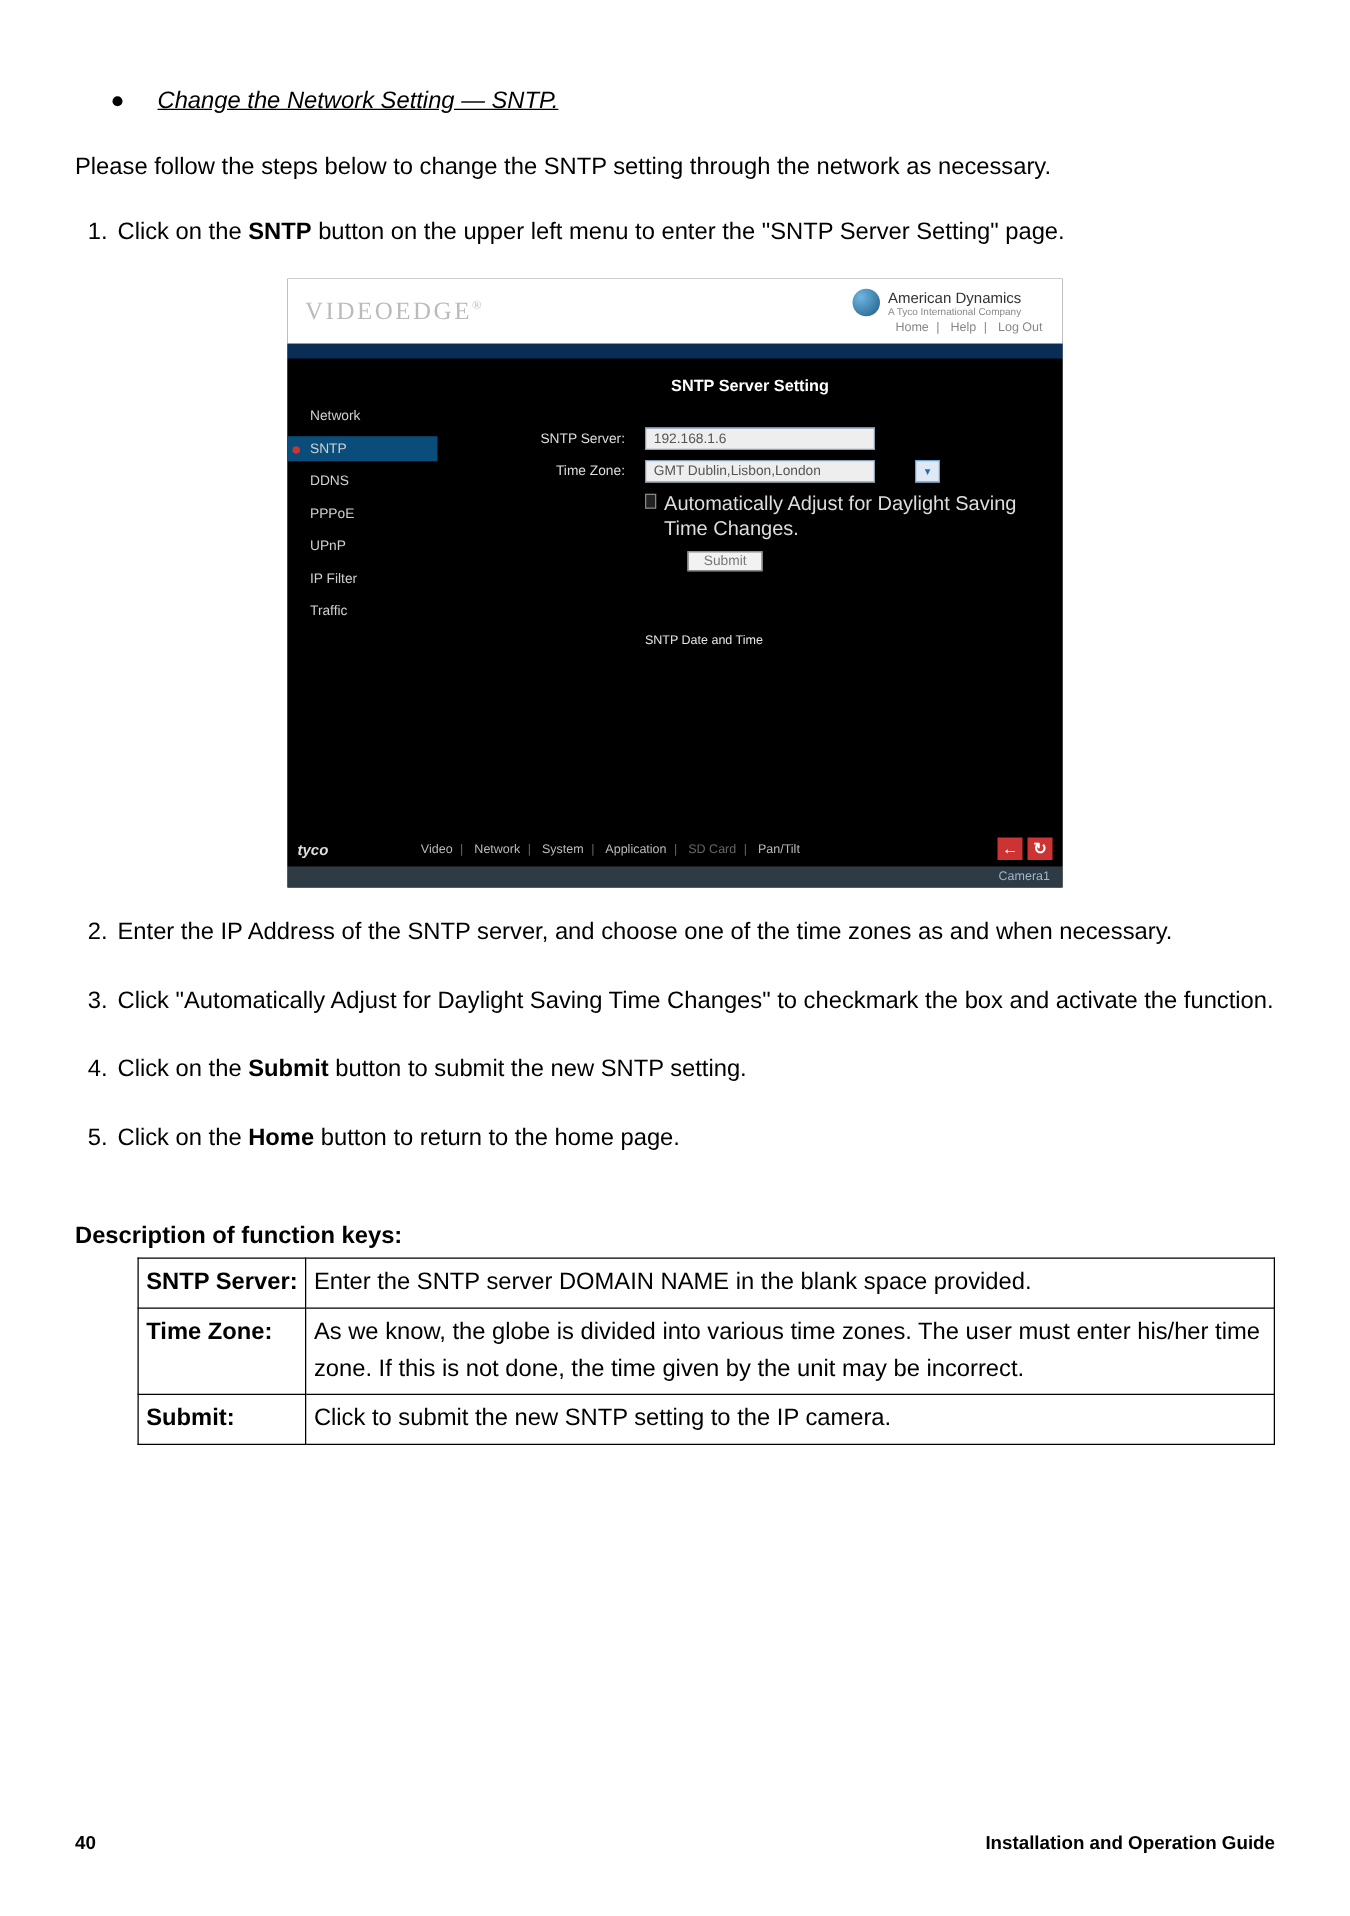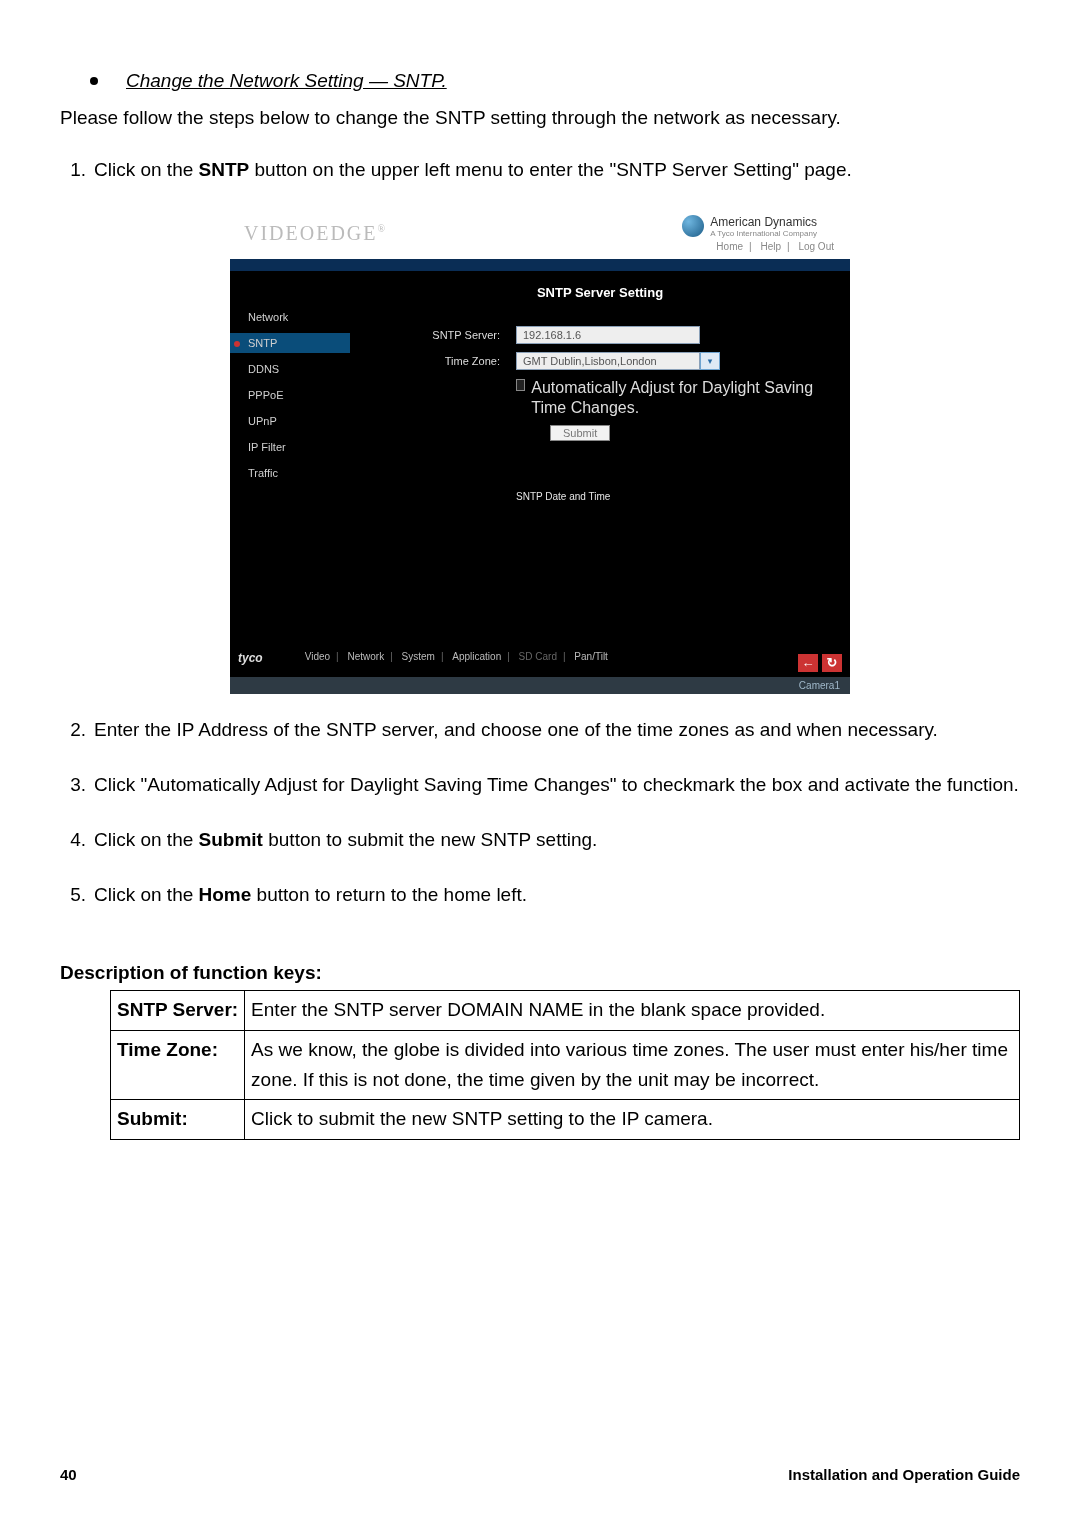--- a/index.html
+++ b/index.html
@@ -1,17 +1,17 @@
 <!DOCTYPE html>
 <html><head>
 <meta charset="utf-8">
 <style>
   html,body{margin:0;padding:0;background:#fff;color:#000;font-family:Arial,Helvetica,sans-serif;}
   .page{width:1080px;min-height:1533px;margin:0 auto;position:relative;box-sizing:border-box;padding:70px 60px 60px 60px;font-size:19px;}
-  .bullet-line{display:flex;align-items:center;margin:0 0 12px 30px;}
+  .bullet-line{display:flex;align-items:center;margin:0 0 28px 30px;}
   .bullet-dot{width:8px;height:8px;background:#000;border-radius:50%;margin-right:28px;}
   .bullet-text{font-style:italic;text-decoration:underline;}
   .para{margin:0 0 20px 0;line-height:1.45;}
   .numlist{list-style:none;padding:0;margin:0 0 0 0;}
   .numlist li{display:flex;margin:0 0 20px 0;line-height:1.85;}
   .numlist li .numn{width:34px;flex:0 0 34px;text-align:right;padding-right:8px;box-sizing:border-box;}
   .numlist li .numbody{flex:1;}
   b{font-weight:bold;}
   .screenshot{width:620px;margin:0 auto 18px auto;background:#000;color:#d9d9d9;font-family:Verdana,Arial,sans-serif;font-size:11px;position:relative;}
   .hdr{background:#fff;color:#888;padding:6px 10px 4px 14px;height:42px;display:flex;align-items:center;justify-content:space-between;gap:25px;}
@@ -29,29 +29,29 @@
   .sidebar{width:120px;flex:0 0 120px;padding-top:36px;}
   .sb-item{padding:4px 6px 4px 18px;font-size:11px;color:#d0d0d0;margin-bottom:6px;position:relative;cursor:pointer;}
   .sb-item.active{background:#0a4d7a;}
   .sb-item.active::before{content:"";position:absolute;left:4px;top:8px;width:6px;height:6px;background:#c33;border-radius:50%;}
   .main{flex:1;padding-top:8px;}
   .panel-title{text-align:center;font-size:13px;color:#fff;margin:6px 0 26px 0;font-weight:bold;}
   .form-row{display:flex;align-items:center;margin-bottom:8px;}
   .form-label{width:150px;text-align:right;padding-right:16px;color:#ddd;font-size:11px;}
   .field-area{flex:1;}
   .textinput{background:#eee;border:1px solid #8aa0b8;color:#555;font-size:11px;padding:2px 6px;width:170px;}
-  .selectwrap{display:inline-flex;align-items:stretch;}
+  .selectwrap{display:inline-flex;align-items:stretch;gap:32px;}
   .selectinput{background:#eee;border:1px solid #8aa0b8;color:#555;font-size:11px;padding:2px 6px;width:170px;}
   .dropbtn{width:18px;background:#dfe9f5;border:1px solid #6fa3d0;display:flex;align-items:center;justify-content:center;color:#2a6ca8;font-size:9px;cursor:pointer;}
   .checkline{margin:6px 0 4px 166px;font-size:16px;color:#ddd;display:flex;align-items:flex-start;gap:6px;max-width:300px;line-height:1.3;}
   .chk{width:10px;height:10px;border:1px solid #888;background:#222;display:inline-block;margin-top:1px;}
   .submitwrap{margin:6px 0 0 200px;}
   .submitbtn{background:#f2f2f2;border:1px solid #888;color:#777;font-size:11px;padding:1px 12px;cursor:pointer;}
   .section-sub{margin:50px 0 0 166px;font-size:10px;color:#e5e5e5;}
-  .footerbar{height:26px;background:#000;display:flex;padding:0 8px;font-size:10px;color:#bbb;position:relative;}
+  .footerbar{height:26px;background:#000;display:flex;align-items:center;padding:0 8px;font-size:10px;color:#bbb;position:relative;gap:32px;}
   .tyco{font-style:italic;font-weight:bold;color:#ddd;font-size:12px;margin-right:38px;}
   .fnav span{margin:0 4px;cursor:pointer;}
   .fnav .sep{color:#666;margin:0 2px;cursor:default;}
   .fnav .dim{color:#666;}
   .fright{position:absolute;right:8px;top:3px;display:flex;gap:4px;}
   .fbtn{width:20px;height:18px;background:#c33;display:flex;align-items:center;justify-content:center;font-size:13px;color:#fff;font-weight:bold;}
   .fbtn.ref{background:#c33;}
   .camlabel{background:#2e3a44;color:#9fb7c9;font-size:10px;text-align:right;padding:3px 10px;}
   .keys-heading{font-weight:bold;margin:50px 0 6px 0;}
   table.desc{border-collapse:collapse;margin-left:50px;font-size:19px;}
@@ -165,21 +165,21 @@
     </li>
     <li>
       <span class="numn">4.</span>
       <span class="numbody">
         <span>Click on the </span><b>Submit</b><span> button to submit the new SNTP setting.</span>
       </span>
     </li>
     <li>
       <span class="numn">5.</span>
       <span class="numbody">
-        <span>Click on the </span><b>Home</b><span> button to return to the home left.</span>
+        <span>Click on the </span><b>Home</b><span> button to return to the home page.</span>
       </span>
     </li>
   </ol>
 
   <div class="keys-heading">Description of function keys:</div>
   <table class="desc">
     <tbody>
         <tr>
       <td class="key">SNTP Server:</td>
       <td>Enter the SNTP server DOMAIN NAME in the blank space provided.</td>

